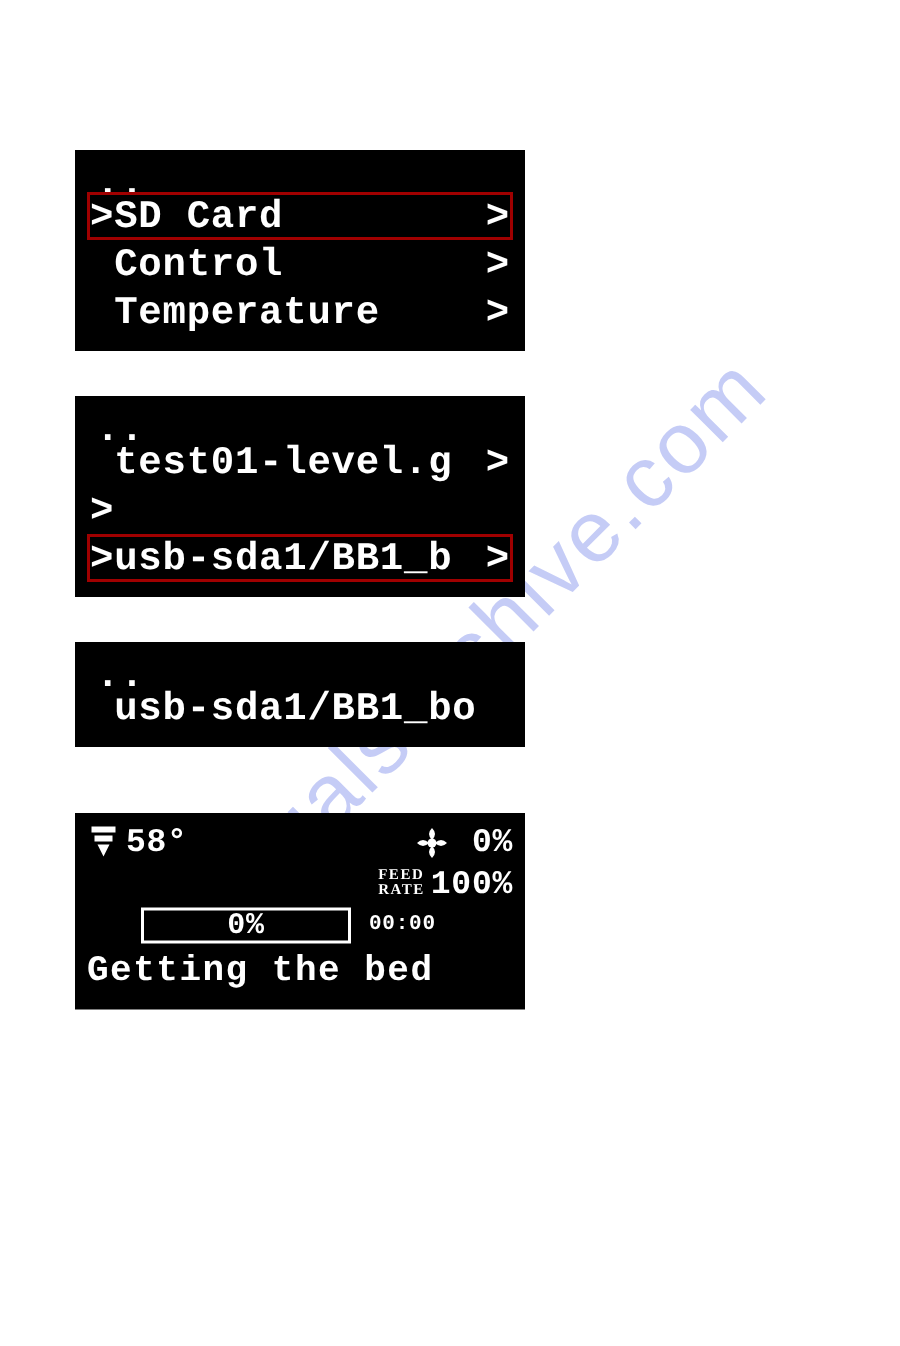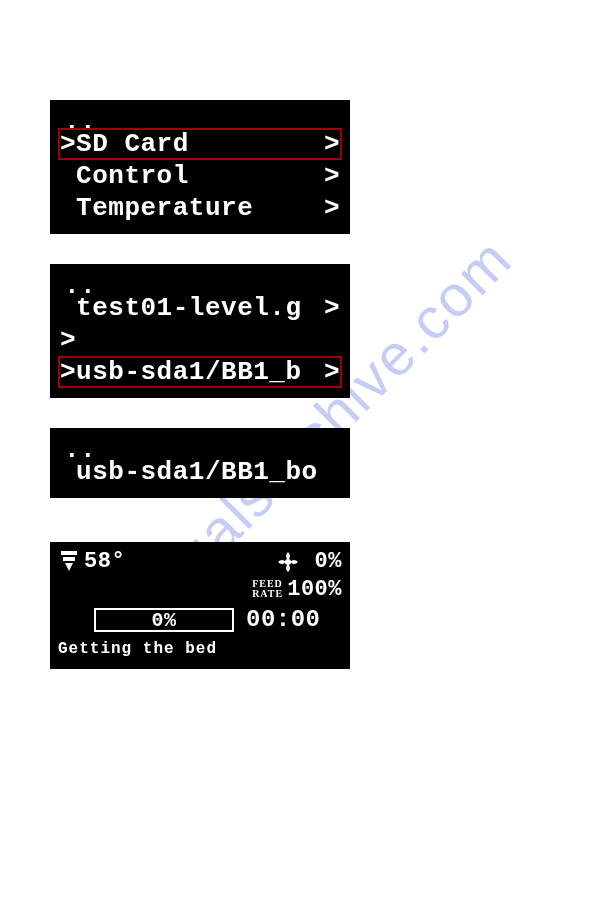--- a/index.html
+++ b/index.html
@@ -47,23 +47,23 @@
 
   
   .status .line1, .status .line2 { display: flex; align-items: center; gap: 6px; }
   .status .line1 .grp, .status .line2 .grp { display:flex; align-items:center; gap:4px; }
   .status .spacer { flex: 1; }
   .status .feedlabel { font-size: 10px; line-height: 10px; display: inline-block; text-align: left; letter-spacing: 1px; font-family: Liberation Serif, serif; }
   .status svg { display:block; }
 
   .progress-row { display:flex; align-items:center; gap:12px; padding: 2px 0 2px 36px; }
   .progress-bar { border: 2px solid #fff; width: 140px; height: 24px; position: relative; display:flex; align-items:center; justify-content:center; font-size:20px; }
-  .time { font-size:24px; }
+  .time { font-size:14px; }
 
-  .msg { padding-top: 2px; font-size: 16px; letter-spacing: 1px; }
+  .msg { padding-top: 2px; font-size: 24px; letter-spacing: 1px; }
 </style>
 </head>
 <body>
 
 <div class="watermark">manualsarchive.com</div>
 
 <div class="page">
 
   <div class="lcd">
     <div class="dots">..</div>

